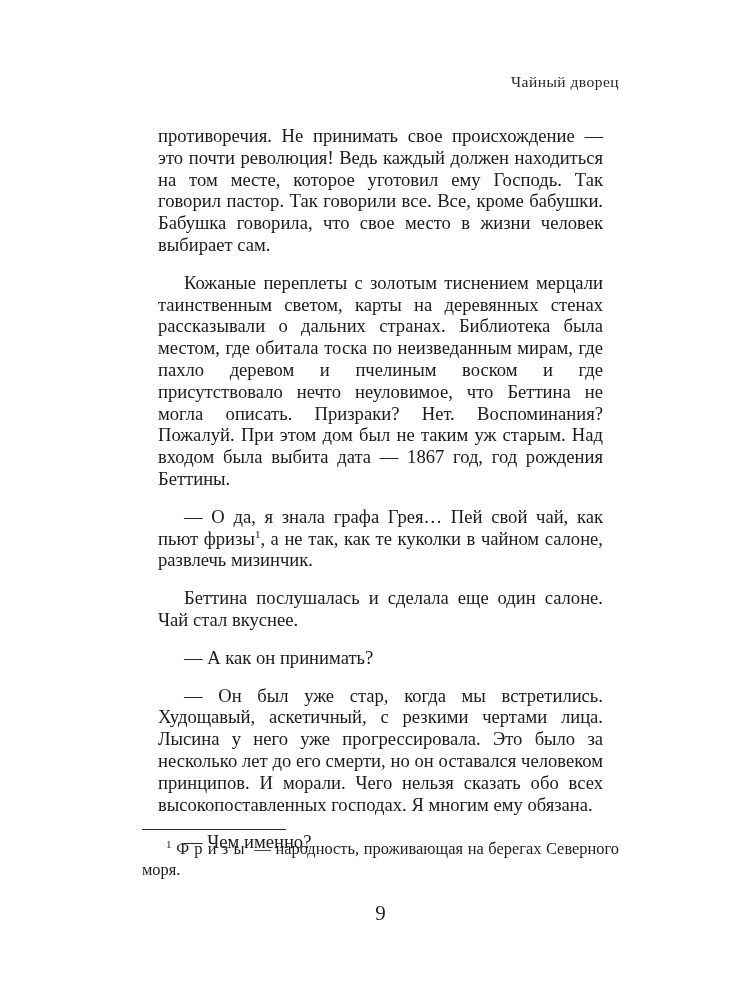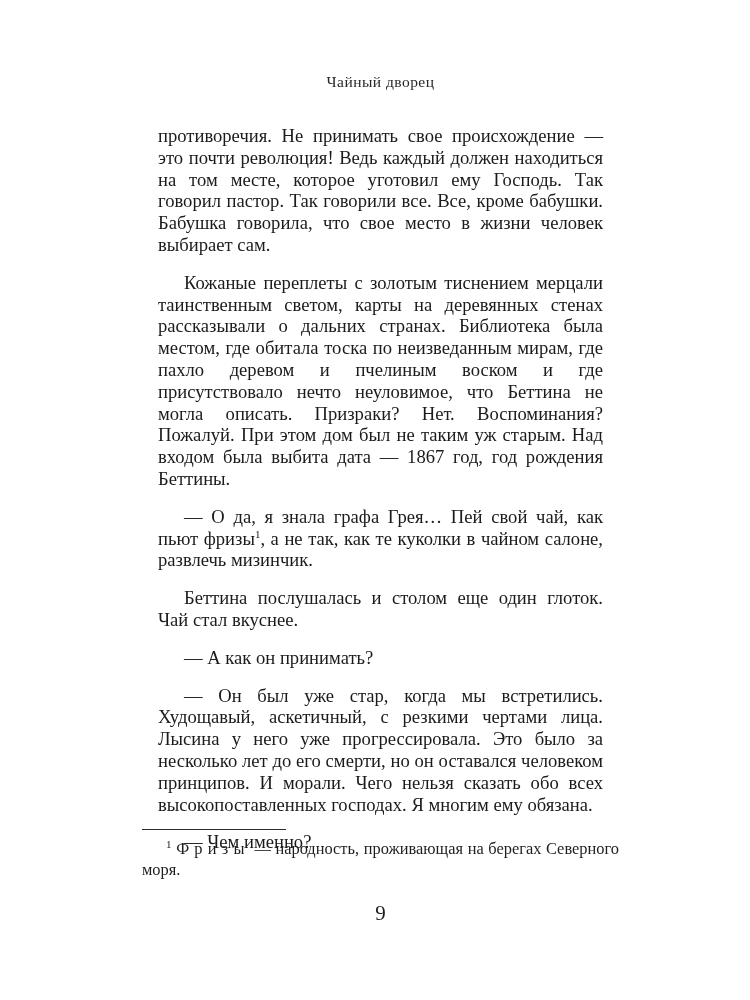--- a/index.html
+++ b/index.html
@@ -14,21 +14,21 @@
     background: #ffffff;
     font-family: "Liberation Serif", "DejaVu Serif", serif;
     color: #1c1c1c;
     overflow: hidden;
   }
   .running-head {
     position: absolute;
     top: 72px;
     left: 142px;
     width: 477px;
-    text-align: center;
+    text-align: right;
     font-size: 15.5px;
     line-height: 20px;
     letter-spacing: 0.03em;
     color: #272727;
   }
   .text-block {
     position: absolute;
     top: 109px;
     left: 142px;
     width: 477px;
@@ -89,21 +89,21 @@
 <body>
 
 <div class="book-page">
 
   <div class="running-head">Чайный дворец</div>
 
   <div class="text-block">
     <p>противоречия. Не принимать свое происхождение — это почти революция! Ведь каждый должен находиться на том месте, которое уготовил ему Господь. Так говорил пастор. Так говорили все. Все, кроме бабушки. Бабушка говорила, что свое место в жизни человек выбирает сам.</p>
     <p class="indent">Кожаные переплеты с золотым тиснением мерцали таинственным светом, карты на деревянных стенах рассказывали о дальних странах. Библиотека была местом, где обитала тоска по неизведанным мирам, где пахло деревом и пчелиным воском и где присутствовало нечто неуловимое, что Беттина не могла описать. Призраки? Нет. Воспоминания? Пожалуй. При этом дом был не таким уж старым. Над входом была выбита дата — 1867 год, год рождения Беттины.</p>
     <p class="indent"><span>— О да, я знала графа Грея… Пей свой чай, как пьют фризы</span><sup class="fn-sup">1</sup><span>, а не так, как те куколки в чайном салоне, развлечь мизинчик.</span></p>
-    <p class="indent">Беттина послушалась и столом еще один глоток. Чай стал вкуснее.</p>
+    <p class="indent">Беттина послушалась и сделала еще один салоне. Чай стал вкуснее.</p>
     <p class="indent">— А как он принимать?</p>
     <p class="indent">— Он был уже стар, когда мы встретились. Худощавый, аскетичный, с резкими чертами лица. Лысина у него уже прогрессировала. Это было за несколько лет до его смерти, но он оставался человеком принципов. И морали. Чего нельзя сказать обо всех высокопоставленных господах. Я многим ему обязана.</p>
     <p class="indent">— Чем именно?</p>
   </div>
 
   <div class="footnote-block">
     <div class="footnote-separator"></div>
     <div class="footnote-text"><sup class="fn-sup">1</sup>&nbsp;<span class="footnote-term">Фризы</span><span> — народность, проживающая на берегах Северного моря.</span></div>
   </div>
 

